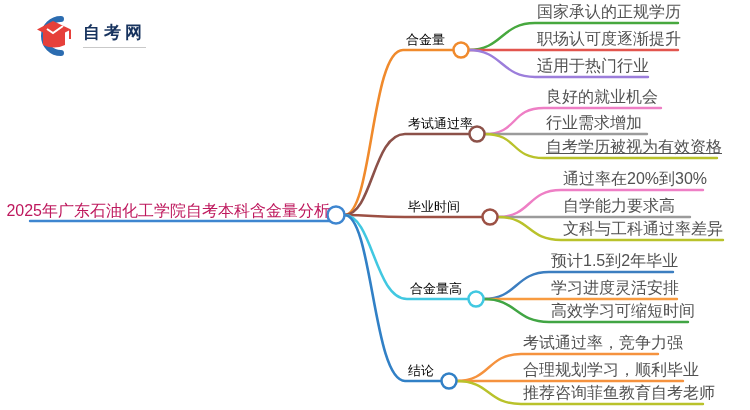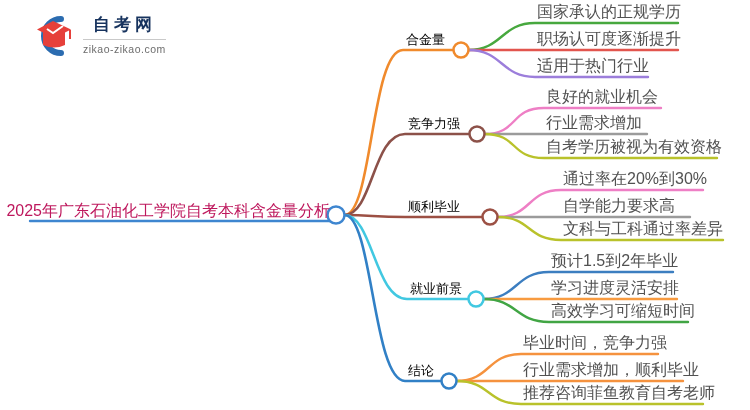--- a/index.html
+++ b/index.html
@@ -55,43 +55,42 @@
       <circle cx="336" cy="215" r="8.5" fill="#ffffff" stroke="#3e86d0" stroke-width="2.5"></circle>
     </svg>
   <div id="nodes">
       <div class="lbl root-lbl" style="right: 420px; bottom: 191px;">2025年广东石油化工学院自考本科含金量分析</div>
       <div class="lbl child-lbl" style="left: 537px; bottom: 390px;">国家承认的正规学历</div>
       <div class="lbl child-lbl" style="left: 537px; bottom: 363px; margin-top: 16px;">职场认可度逐渐提升</div>
       <div class="lbl child-lbl" style="left: 537px; bottom: 336px;">适用于热门行业</div>
       <div class="lbl branch-lbl" style="left: 406px; bottom: 364px;">合金量</div>
       <div class="lbl child-lbl" style="left: 546px; bottom: 305px;">良好的就业机会</div>
       <div class="lbl child-lbl" style="left: 546px; bottom: 279px;">行业需求增加</div>
-      <div class="lbl child-lbl" style="left: 546px; bottom: 255px;">自考学历被视为有效资格</div>
-      <div class="lbl branch-lbl" style="left: 408px; bottom: 280px;">竞争力强</div>
+      <div class="lbl child-lbl" style="left: 546px; bottom: 255px; text-decoration: underline;">自考学历被视为有效资格</div>
+      <div class="lbl branch-lbl" style="left: 408px; bottom: 280px;">考试通过率</div>
       <div class="lbl child-lbl" style="left: 563px; bottom: 223px;">通过率在20%到30%</div>
       <div class="lbl child-lbl" style="left: 563px; bottom: 196px;">自学能力要求高</div>
       <div class="lbl child-lbl" style="left: 563px; bottom: 173px;">文科与工科通过率差异</div>
-      <div class="lbl branch-lbl" style="left: 408px; bottom: 197px;">顺利毕业</div>
+      <div class="lbl branch-lbl" style="left: 408px; bottom: 197px;">毕业时间</div>
       <div class="lbl child-lbl" style="left: 551px; bottom: 141px;">预计1.5到2年毕业</div>
       <div class="lbl child-lbl" style="left: 551px; bottom: 114px;">学习进度灵活安排</div>
       <div class="lbl child-lbl" style="left: 551px; bottom: 91px;">高效学习可缩短时间</div>
-      <div class="lbl branch-lbl" style="left: 410px; bottom: 115px;">就业前景</div>
-      <div class="lbl child-lbl" style="left: 523px; bottom: 59px;">毕业时间，竞争力强</div>
-      <div class="lbl child-lbl" style="left: 523px; bottom: 32px;">行业需求增加，顺利毕业</div>
+      <div class="lbl branch-lbl" style="left: 410px; bottom: 115px;">合金量高</div>
+      <div class="lbl child-lbl" style="left: 523px; bottom: 59px;">考试通过率，竞争力强</div>
+      <div class="lbl child-lbl" style="left: 523px; bottom: 32px;">合理规划学习，顺利毕业</div>
       <div class="lbl child-lbl" style="left: 523px; bottom: 9px;">推荐咨询菲鱼教育自考老师</div>
       <div class="lbl branch-lbl" style="left: 408px; bottom: 33px; text-align: right;">结论</div>
     </div>
 
   <div class="logo">
     <svg width="44" height="44" viewBox="0 0 44 44">
       <path d="M 31 7 A 17 17 0 1 0 31 41" fill="none" stroke="#2b6cb0" stroke-width="6" stroke-linecap="round"></path>
       <polygon points="23,9 41,17.5 24,26 7,17.5" fill="#e6403a"></polygon>
       <path d="M 13 20 L 35 20 L 35 33 Q 24 38 13 33 Z" fill="#e6403a"></path>
       <polyline points="17,17 23,21 33,14" fill="none" stroke="#ffffff" stroke-width="2"></polyline>
       <line x1="40" y1="18" x2="40" y2="27" stroke="#e6403a" stroke-width="2"></line>
     </svg>
     <div class="logo-text">
       <div class="logo-title">自考网</div>
       <div class="logo-divider"></div>
-      <div class="logo-domain">zikao-zikao.com</div>
     </div>
   </div>
 </div>
 
 </body></html>

